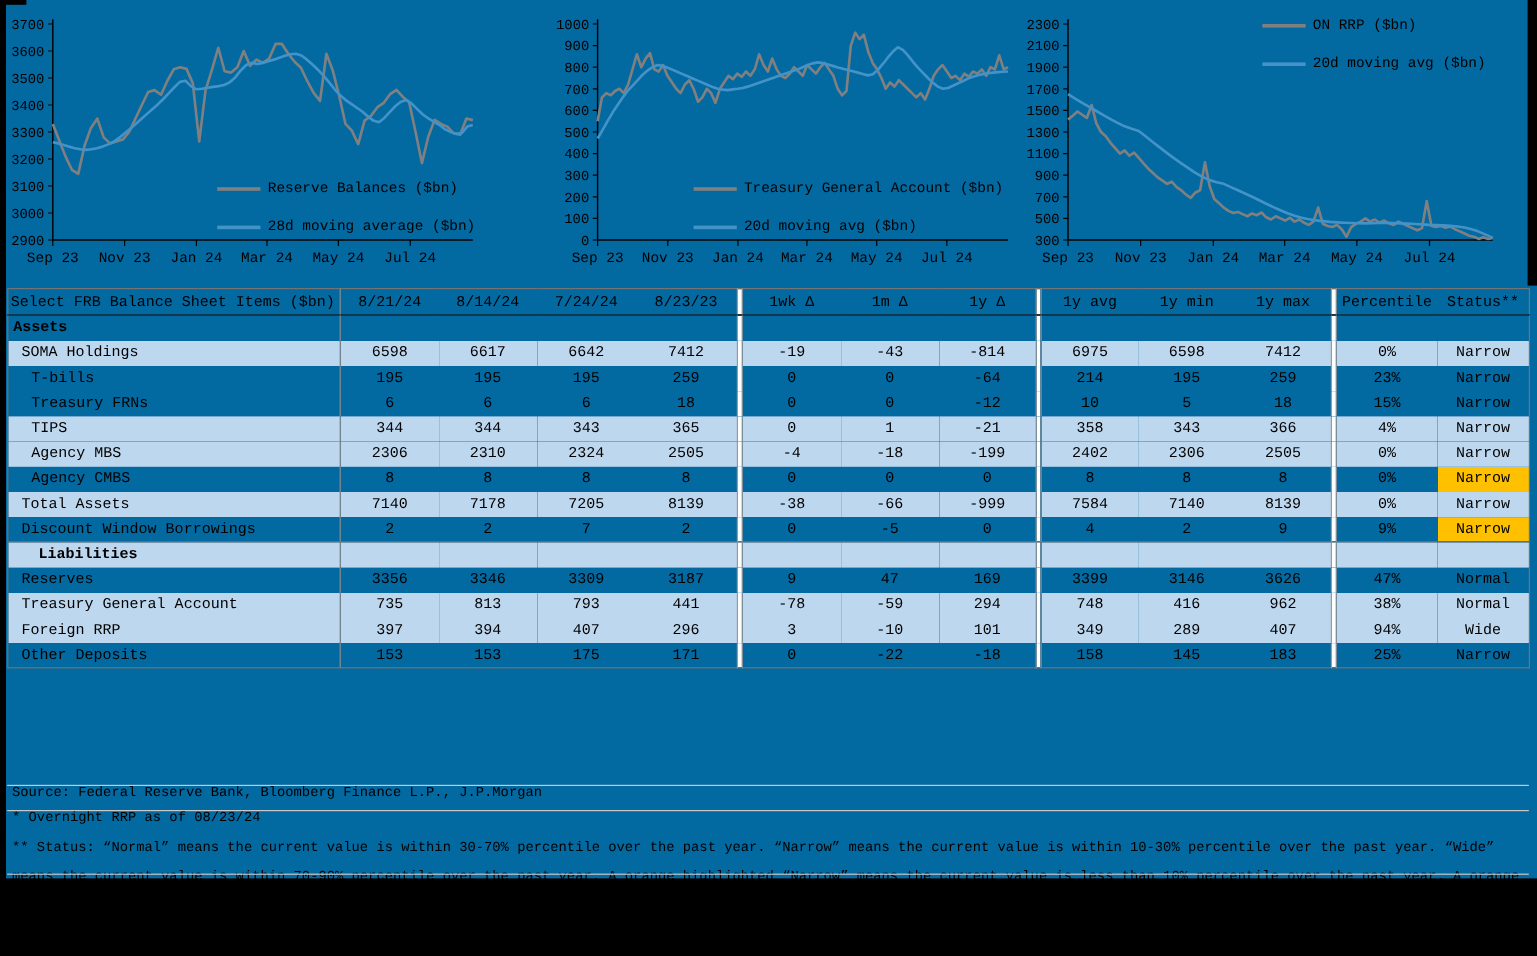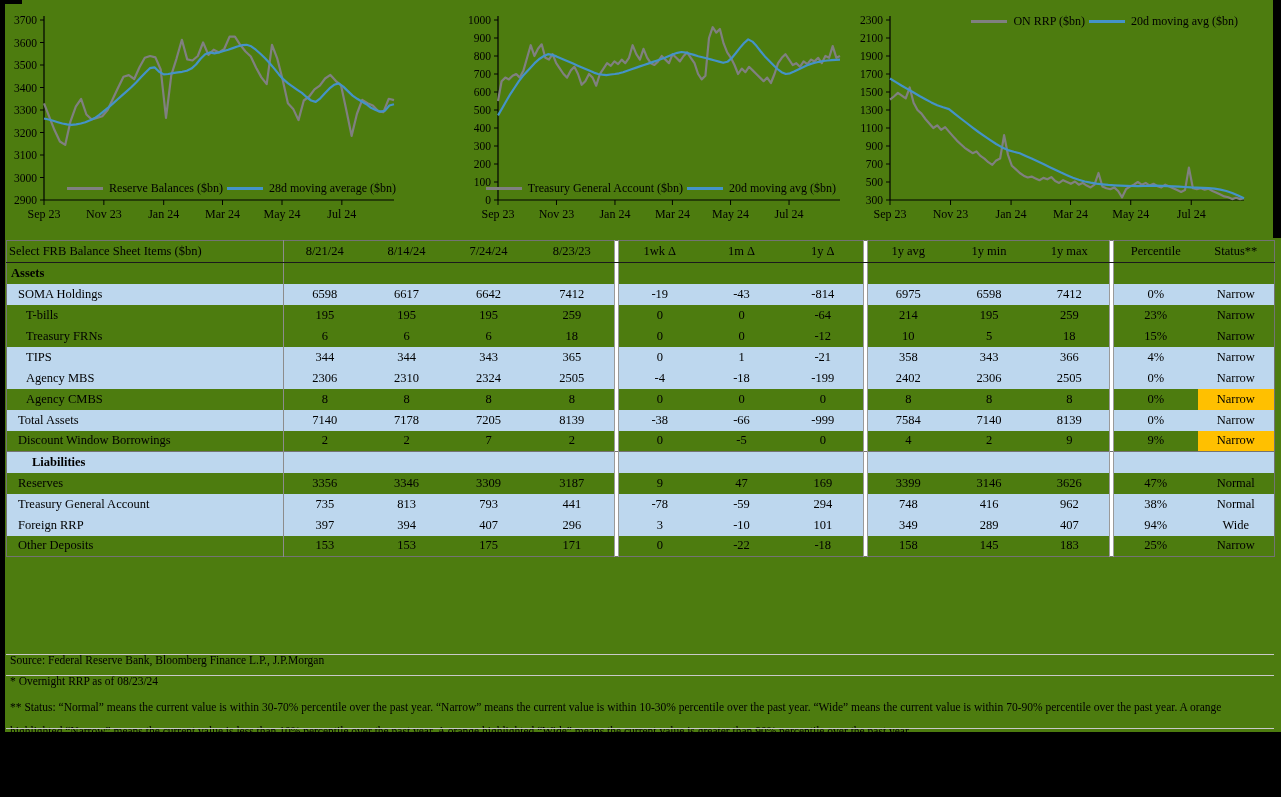--- a/index.html
+++ b/index.html
@@ -1,26 +1,26 @@
 <!DOCTYPE html>
 <html style="--shade: #BDD7EE; --orange: #FFC000;"><head>
 <meta charset="utf-8">
 <style>
   * { margin:0; padding:0; box-sizing:border-box; }
   html,body { background:#fff; }
-  .page { position:relative; width:1281px; height:797px; background:#4d7c0f; overflow:hidden;
-          font-family:Liberation Serif, serif; color:#000; }
+  .page { position:relative; width:1281px; height:797px; background:#0369a1; overflow:hidden;
+          font-family:Liberation Mono, monospace; color:#000; }
 
   
   .strip { position:absolute; background:#000; }
 
   
   .chart { position:absolute; top:6px; height:226px; }
   .chart svg { display:block; }
-  .legend { position:absolute; display:flex; flex-direction:row; gap:4px; }
+  .legend { position:absolute; display:flex; flex-direction:column; gap:18px; }
   .legend-row { display:flex; align-items:center; font-size:12px; white-space:nowrap; }
   .legend-swatch { width:36px; height:3px; margin-right:6px; flex:0 0 auto; }
 
   
   #bs-table { position:absolute; left:6px; top:240px; width:1268px; border-collapse:collapse;
               table-layout:fixed; font-size:12.5px; border:1px solid #737373; }
   #bs-table th, #bs-table td { height:21px; padding:0 2px; overflow:hidden; white-space:nowrap;
               text-align:center; font-weight:normal; vertical-align:middle; }
   #bs-table thead th { border-bottom:1.5px solid #1a1a1a; height:22px; }
   #bs-table .lbl { text-align:left; }

